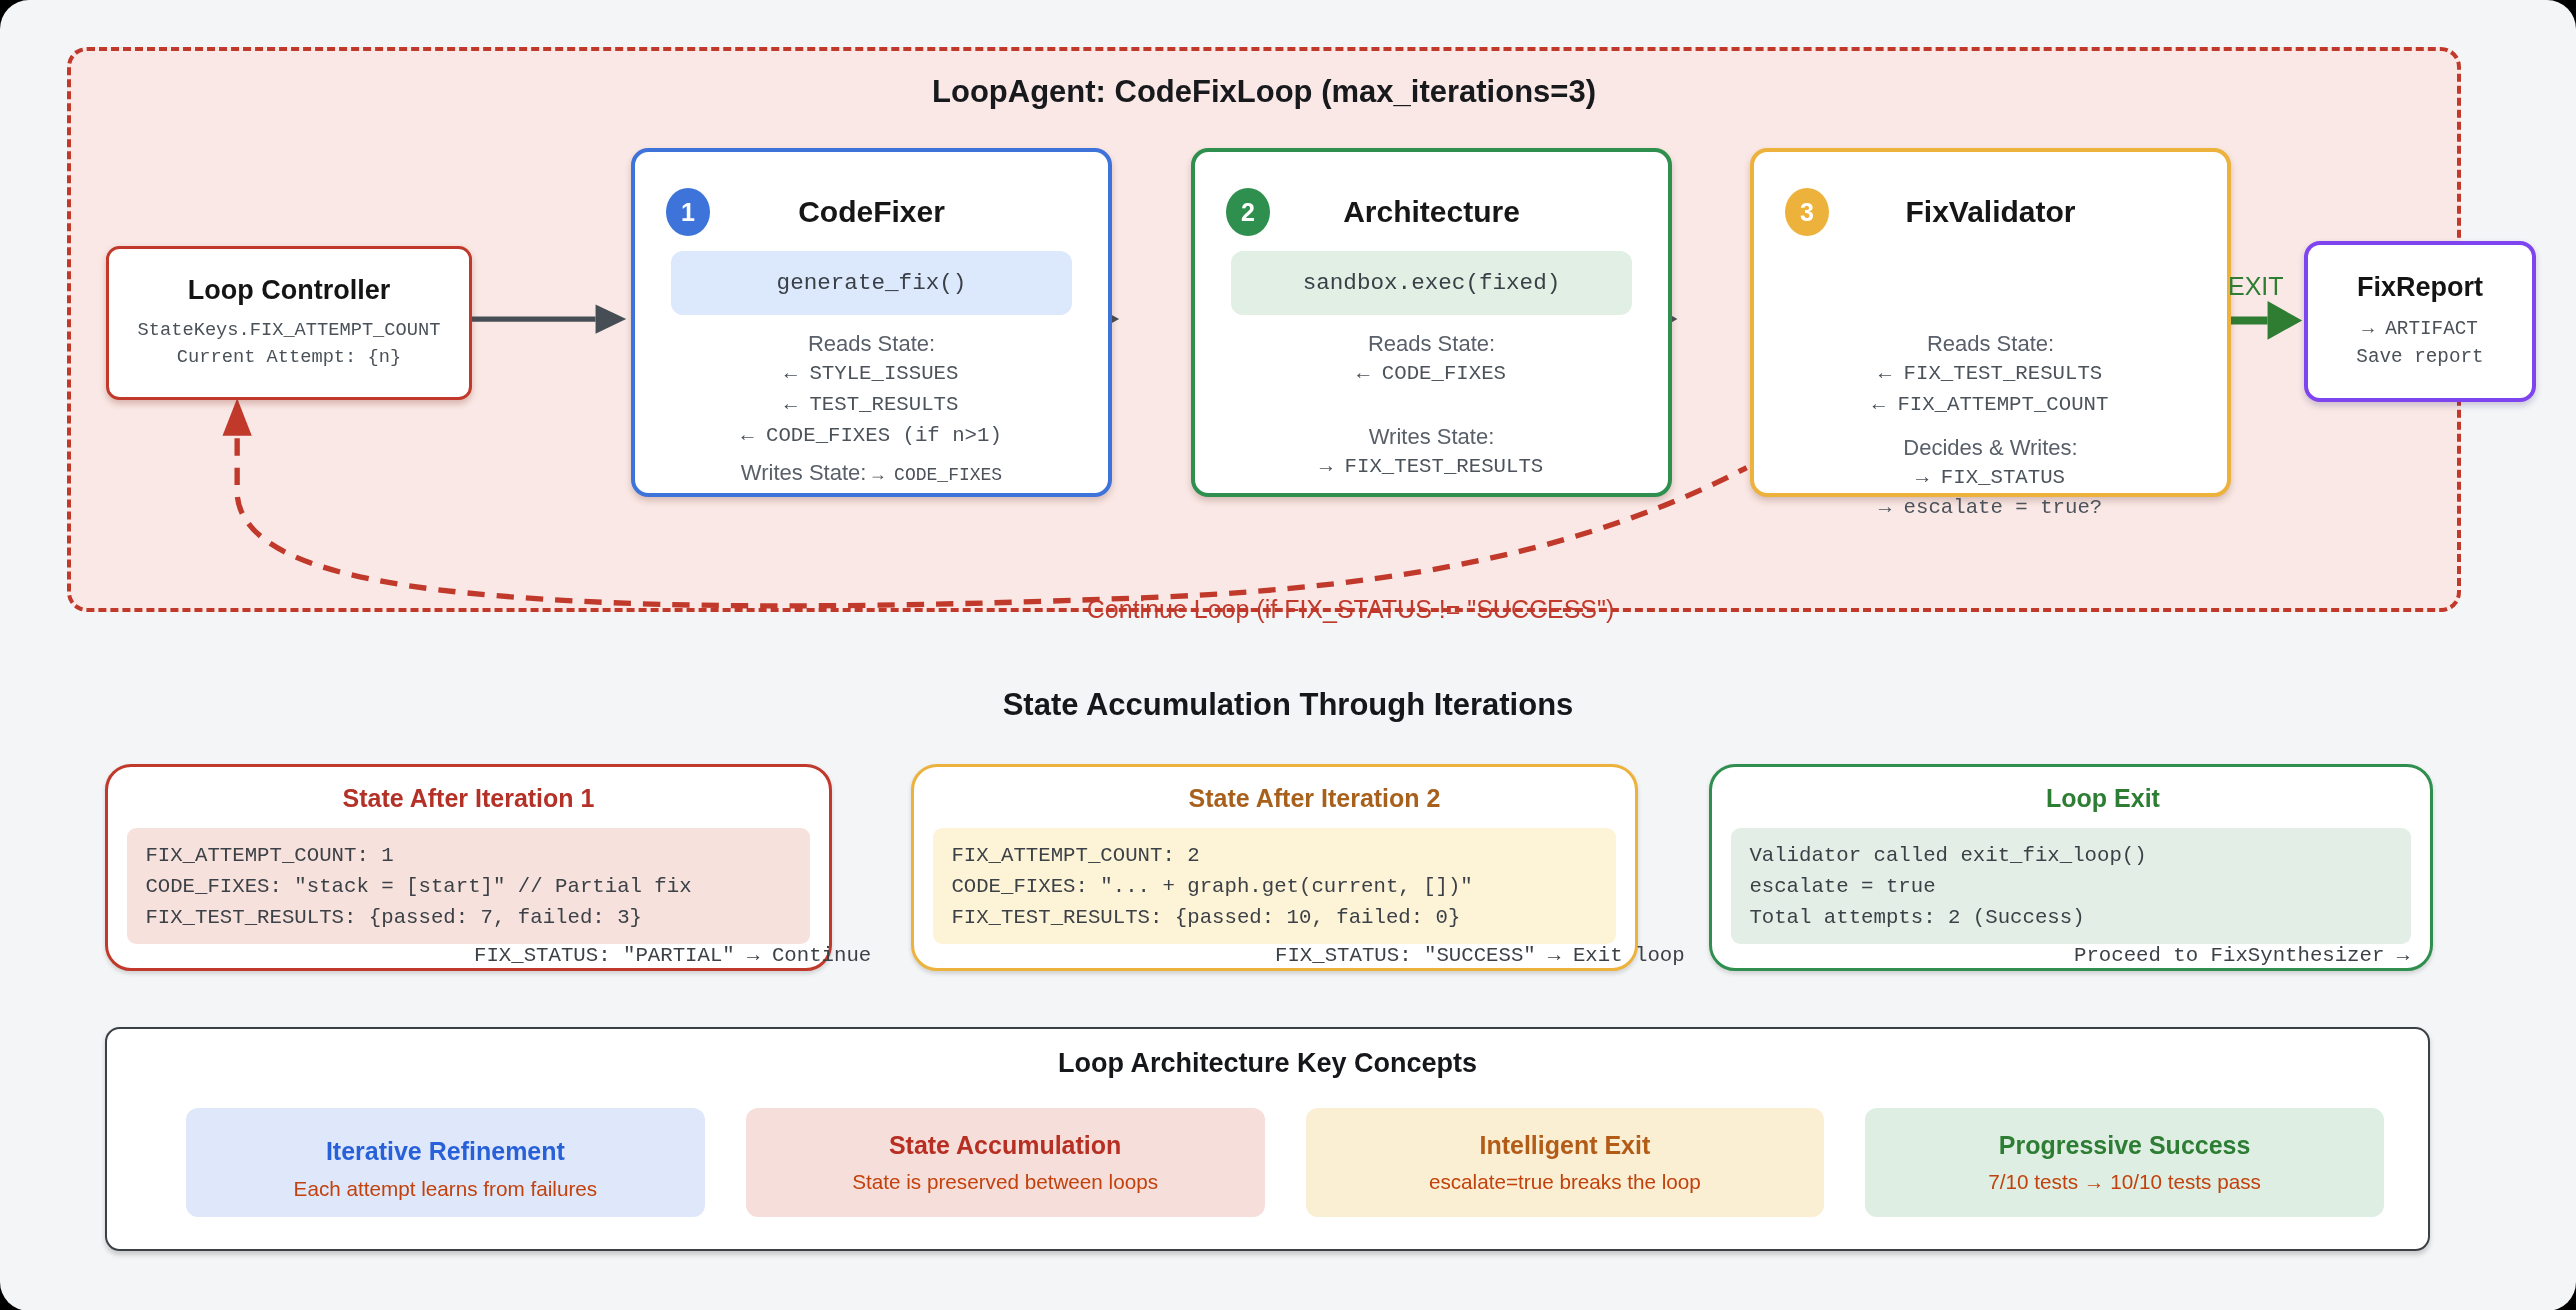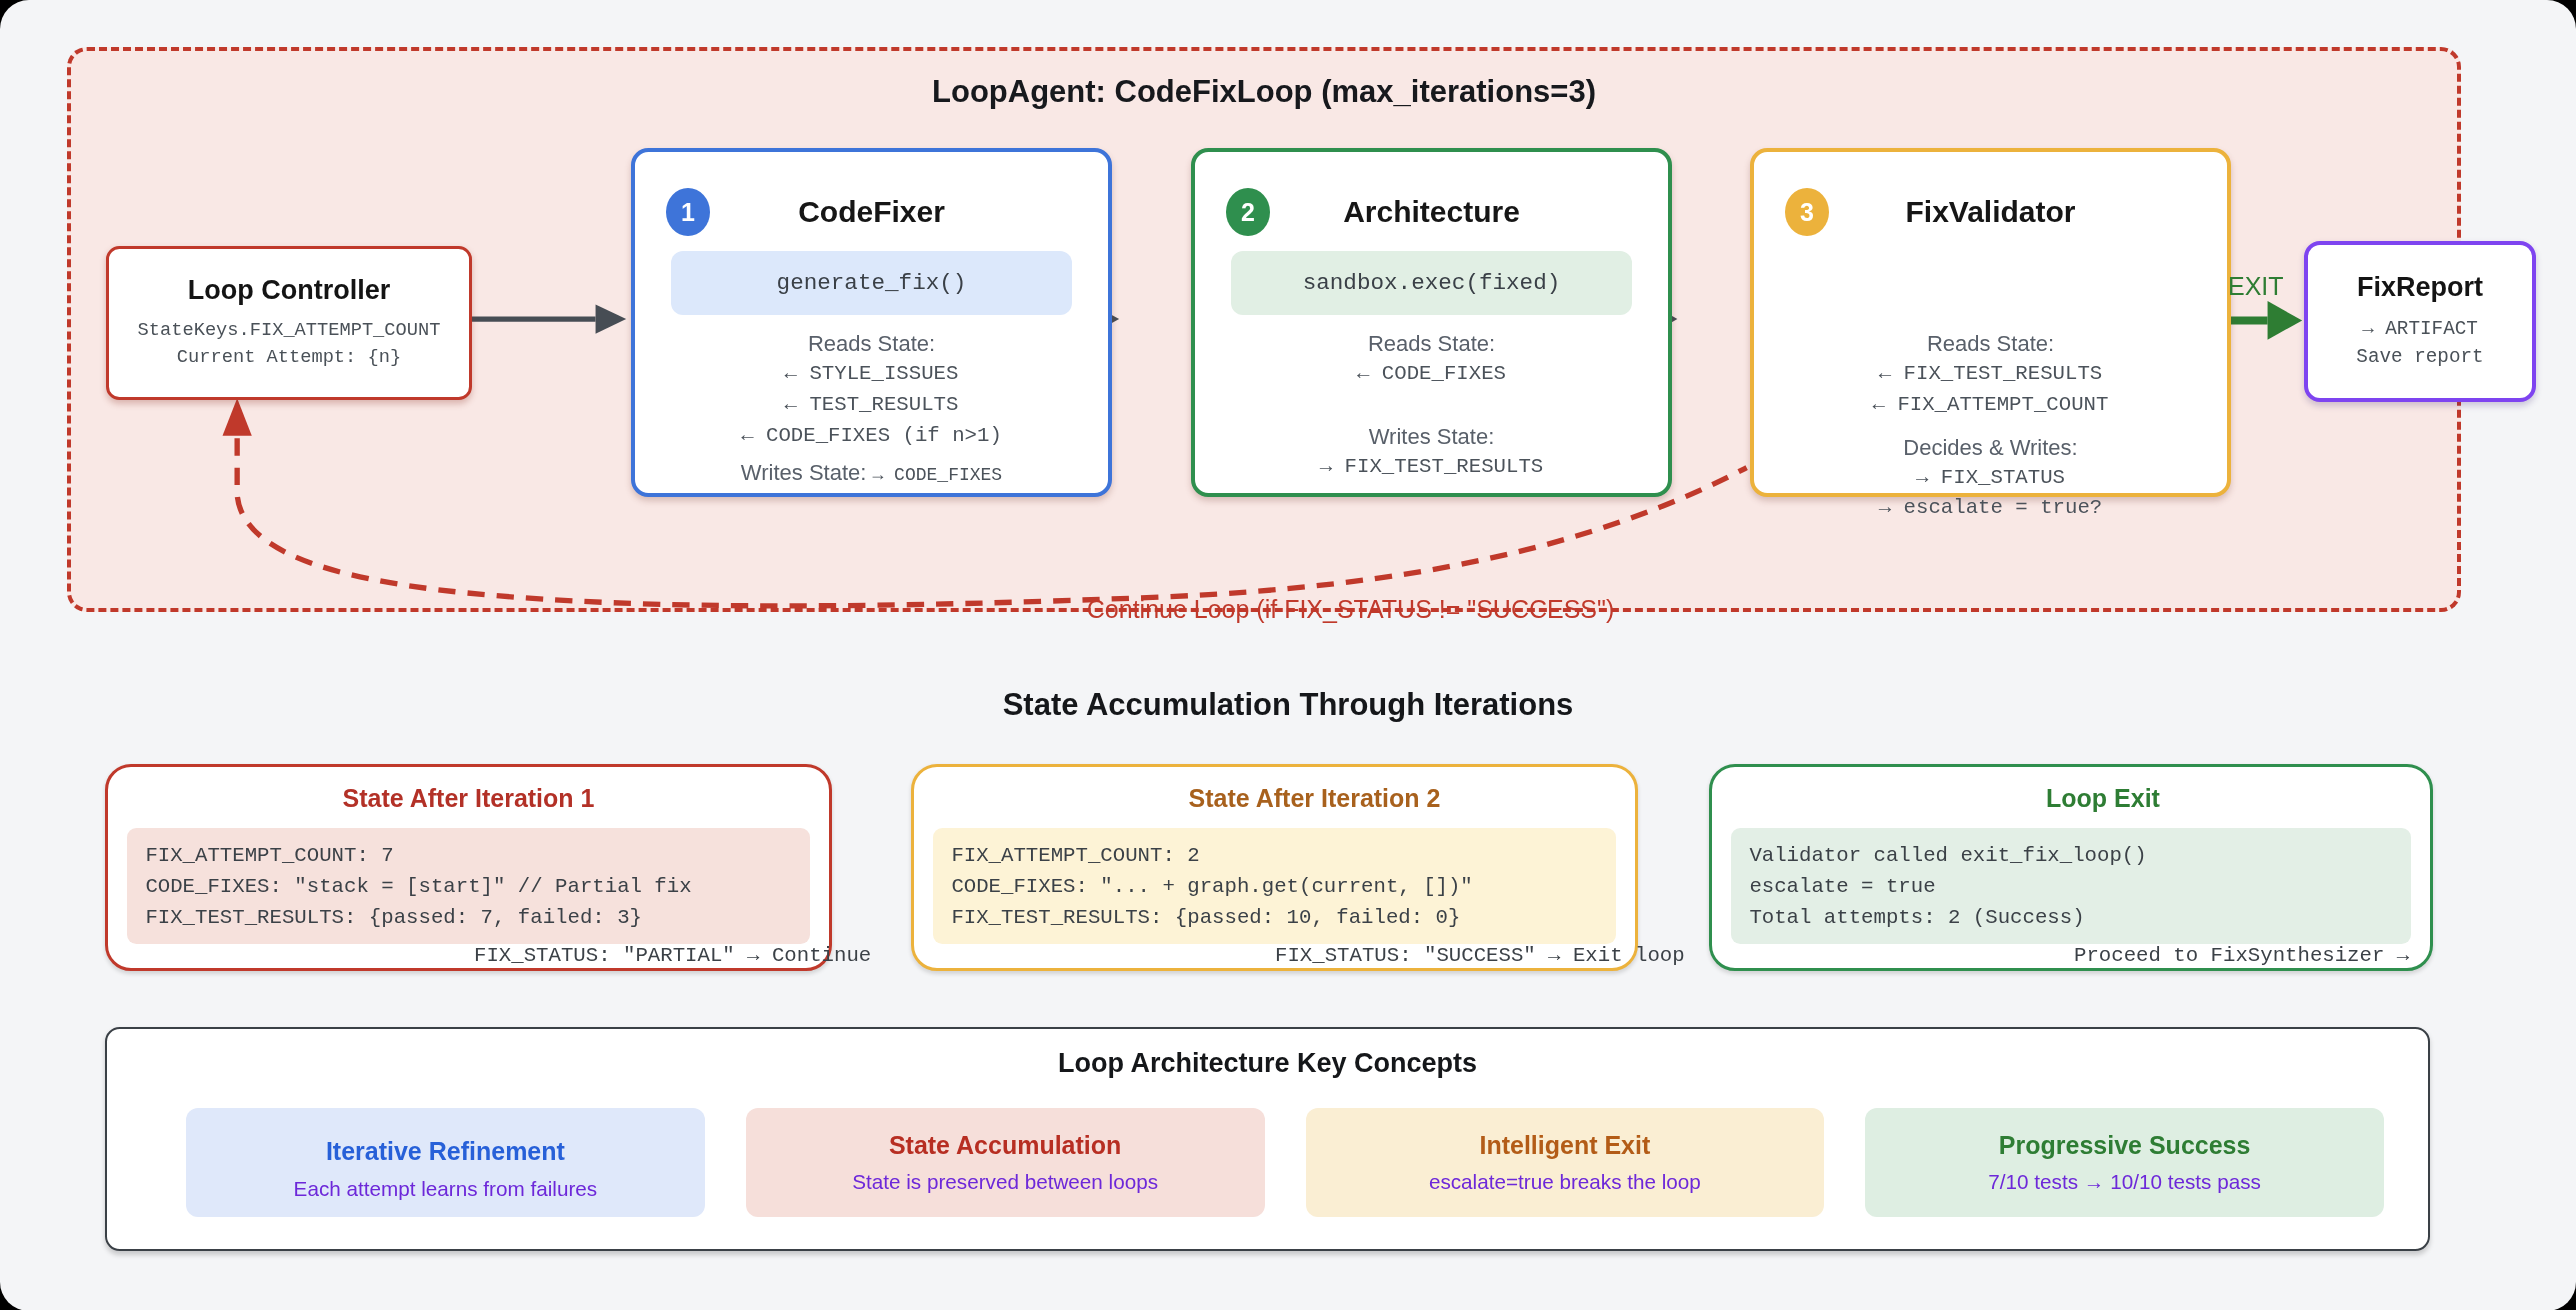--- a/index.html
+++ b/index.html
@@ -92,21 +92,21 @@
   
   .concepts{position:absolute;left:105px;top:1027px;width:2321px;height:220px;background:#fff;
             border:2.7px solid #3a4046;border-radius:14.7px;box-shadow:0 3.3px 5.3px rgba(0,0,0,.18);}
   .concepts .k-title{position:absolute;left:0;top:18.7px;width:100%;text-align:center;
                      font-size:27px;font-weight:bold;color:#15171a;}
   .cards{position:absolute;left:79px;top:79px;width:2198px;height:109px;
          display:flex;gap:41px;}
   .card{flex:1;border-radius:12px;display:flex;flex-direction:column;
         align-items:center;justify-content:center;}
   .card .card-title{font-size:25px;font-weight:bold;margin-bottom:10.7px;}
-  .card .card-desc{font-size:20.7px;color:#6d28d9;}
+  .card .card-desc{font-size:20.7px;color:#c2410c;}
   .card1{background:#dfe8fa;} .card1 .card-title{color:#2760d8;margin-top:13px;}
   .card2{background:#f6dfda;} .card2 .card-title{color:#b72e22;}
   .card3{background:#faeed3;} .card3 .card-title{color:#b35c17;}
   .card4{background:#deeee2;} .card4 .card-title{color:#2e7d34;}
 </style>
 </head>
 <body>
 
 <div class="page">
 
@@ -196,21 +196,21 @@
       <polygon points="356,598 334,654 378,654" fill="#c0392b"></polygon>
       <path d="M 356 658 L 356 742 C 362 822, 480 868, 700 890 C 980 918, 1350 912, 1750 896 C 2100 880, 2380 828, 2622 702" fill="none" stroke="#c0392b" stroke-width="8" stroke-dasharray="26 18"></path>
     </g>
   </svg>
 
   <div class="state-heading">State Accumulation Through Iterations</div>
 
   <div class="sbox sbox1">
     <div class="s-title">State After Iteration 1</div>
     <div class="codeblock mono">
-      <div>FIX_ATTEMPT_COUNT: 7</div>
+      <div>FIX_ATTEMPT_COUNT: 1</div>
       <div>CODE_FIXES: "stack = [start]" // Partial fix</div>
       <div>FIX_TEST_RESULTS: {passed: 7, failed: 3}</div>
     </div>
     <div class="s-overflow mono">FIX_STATUS: "PARTIAL" → Continue</div>
   </div>
 
   <div class="sbox sbox2">
     <div class="s-title">State After Iteration 2</div>
     <div class="codeblock mono">
       <div>FIX_ATTEMPT_COUNT: 2</div>

